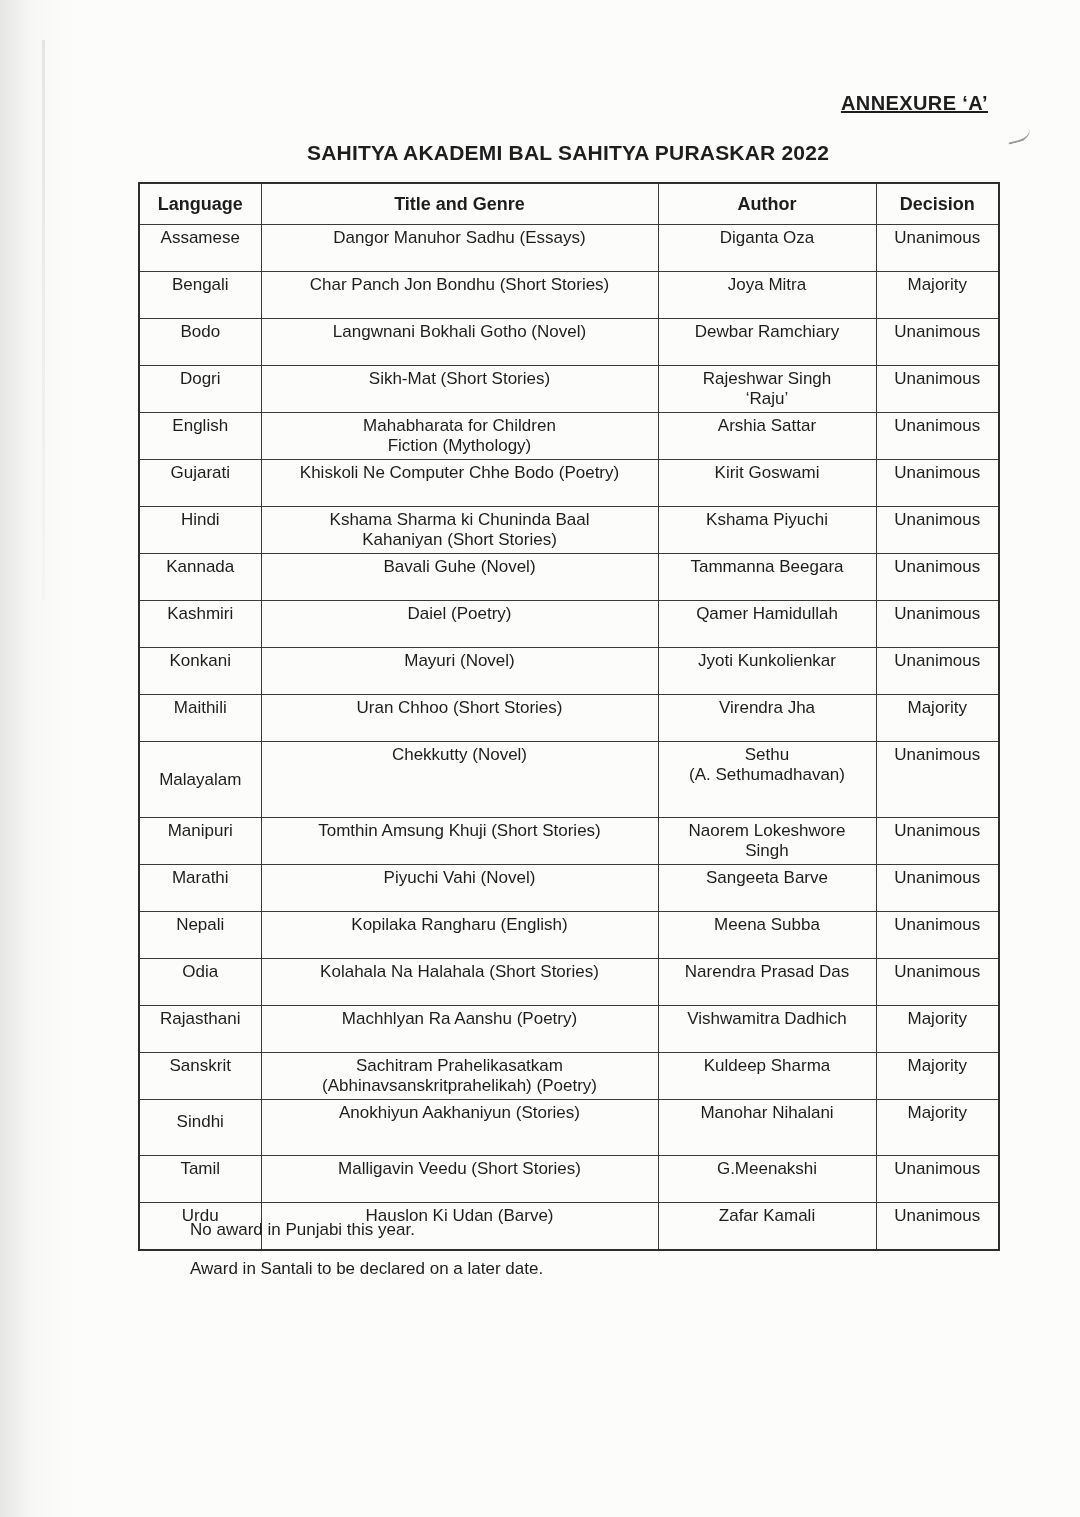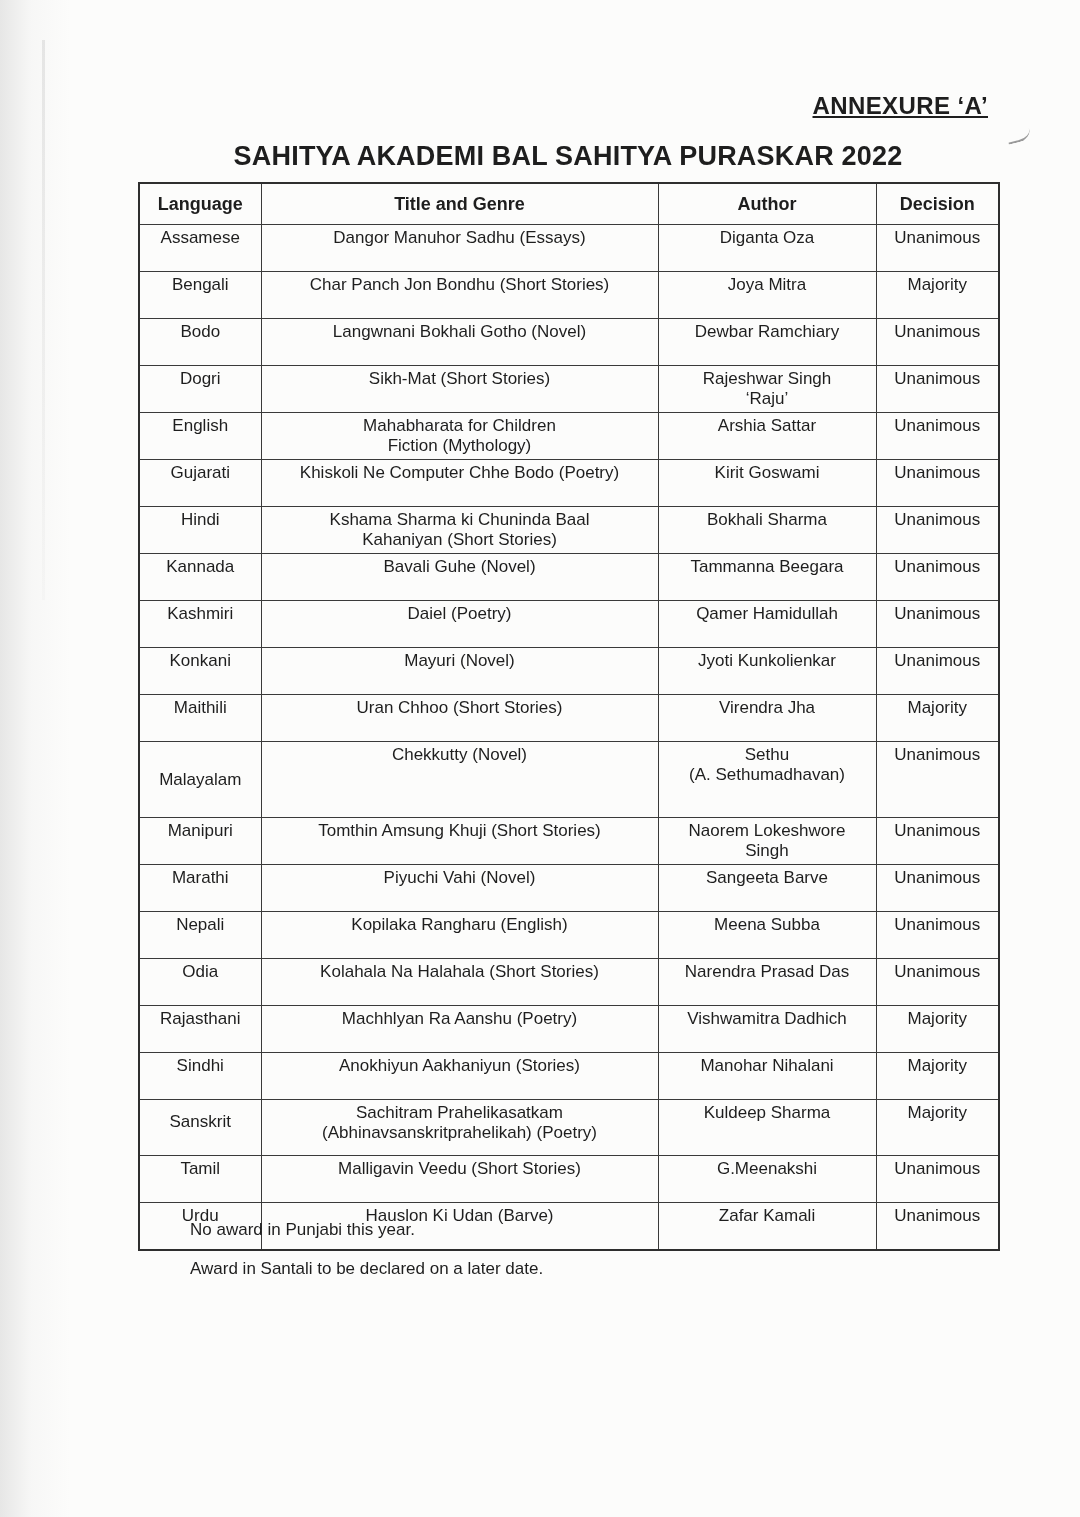--- a/index.html
+++ b/index.html
@@ -24,21 +24,21 @@
     position: absolute;
     left: 42px; top: 40px;
     width: 3px; height: 560px;
     background: linear-gradient(rgba(170,170,170,0.25), rgba(200,200,200,0.08));
     pointer-events: none;
   }
   .annexure {
     position: absolute;
     top: 92px;
     right: 92px;
-    font-size: 24px;
+    font-size: 20px;
     font-weight: bold;
     text-decoration: underline;
     letter-spacing: 0.4px;
   }
   .pen-mark {
     position: absolute;
     top: 131px;
     left: 1007px;
     width: 24px;
     height: 9px;
@@ -46,21 +46,21 @@
     border-bottom-right-radius: 90% 160%;
     transform: rotate(-14deg);
   }
   .doc-title {
     position: absolute;
     top: 141px;
     left: 138px;
     width: 860px;
     margin: 0;
     text-align: center;
-    font-size: 27px;
+    font-size: 21px;
     font-weight: bold;
     letter-spacing: 0.2px;
   }
   table.awards {
     position: absolute;
     top: 182px;
     left: 138px;
     width: 860px;
     border-collapse: collapse;
     table-layout: fixed;
@@ -169,21 +169,21 @@
       <tr>
         <td>Gujarati</td>
         <td>Khiskoli Ne Computer Chhe Bodo (Poetry)</td>
         <td>Kirit Goswami</td>
         <td>Unanimous</td>
       </tr>
       <tr>
         <td>Hindi</td>
         <td>Kshama Sharma ki Chuninda Baal
 Kahaniyan (Short Stories)</td>
-        <td>Bokhali Sharma</td>
+        <td>Kshama Piyuchi</td>
         <td>Unanimous</td>
       </tr>
       <tr>
         <td>Kannada</td>
         <td>Bavali Guhe (Novel)</td>
         <td>Tammanna Beegara</td>
         <td>Unanimous</td>
       </tr>
       <tr>
         <td>Kashmiri</td>
@@ -235,33 +235,33 @@
         <td>Narendra Prasad Das</td>
         <td>Unanimous</td>
       </tr>
       <tr>
         <td>Rajasthani</td>
         <td>Machhlyan Ra Aanshu (Poetry)</td>
         <td>Vishwamitra Dadhich</td>
         <td>Majority</td>
       </tr>
       <tr>
-        <td>Sindhi</td>
-        <td>Anokhiyun Aakhaniyun (Stories)</td>
-        <td>Manohar Nihalani</td>
-        <td>Majority</td>
-      </tr>
-      <tr>
         <td>Sanskrit</td>
         <td>Sachitram Prahelikasatkam
 (Abhinavsanskritprahelikah) (Poetry)</td>
         <td>Kuldeep Sharma</td>
         <td>Majority</td>
       </tr>
       <tr>
+        <td>Sindhi</td>
+        <td>Anokhiyun Aakhaniyun (Stories)</td>
+        <td>Manohar Nihalani</td>
+        <td>Majority</td>
+      </tr>
+      <tr>
         <td>Tamil</td>
         <td>Malligavin Veedu (Short Stories)</td>
         <td>G.Meenakshi</td>
         <td>Unanimous</td>
       </tr>
       <tr>
         <td>Urdu</td>
         <td>Hauslon Ki Udan (Barve)</td>
         <td>Zafar Kamali</td>
         <td>Unanimous</td>

